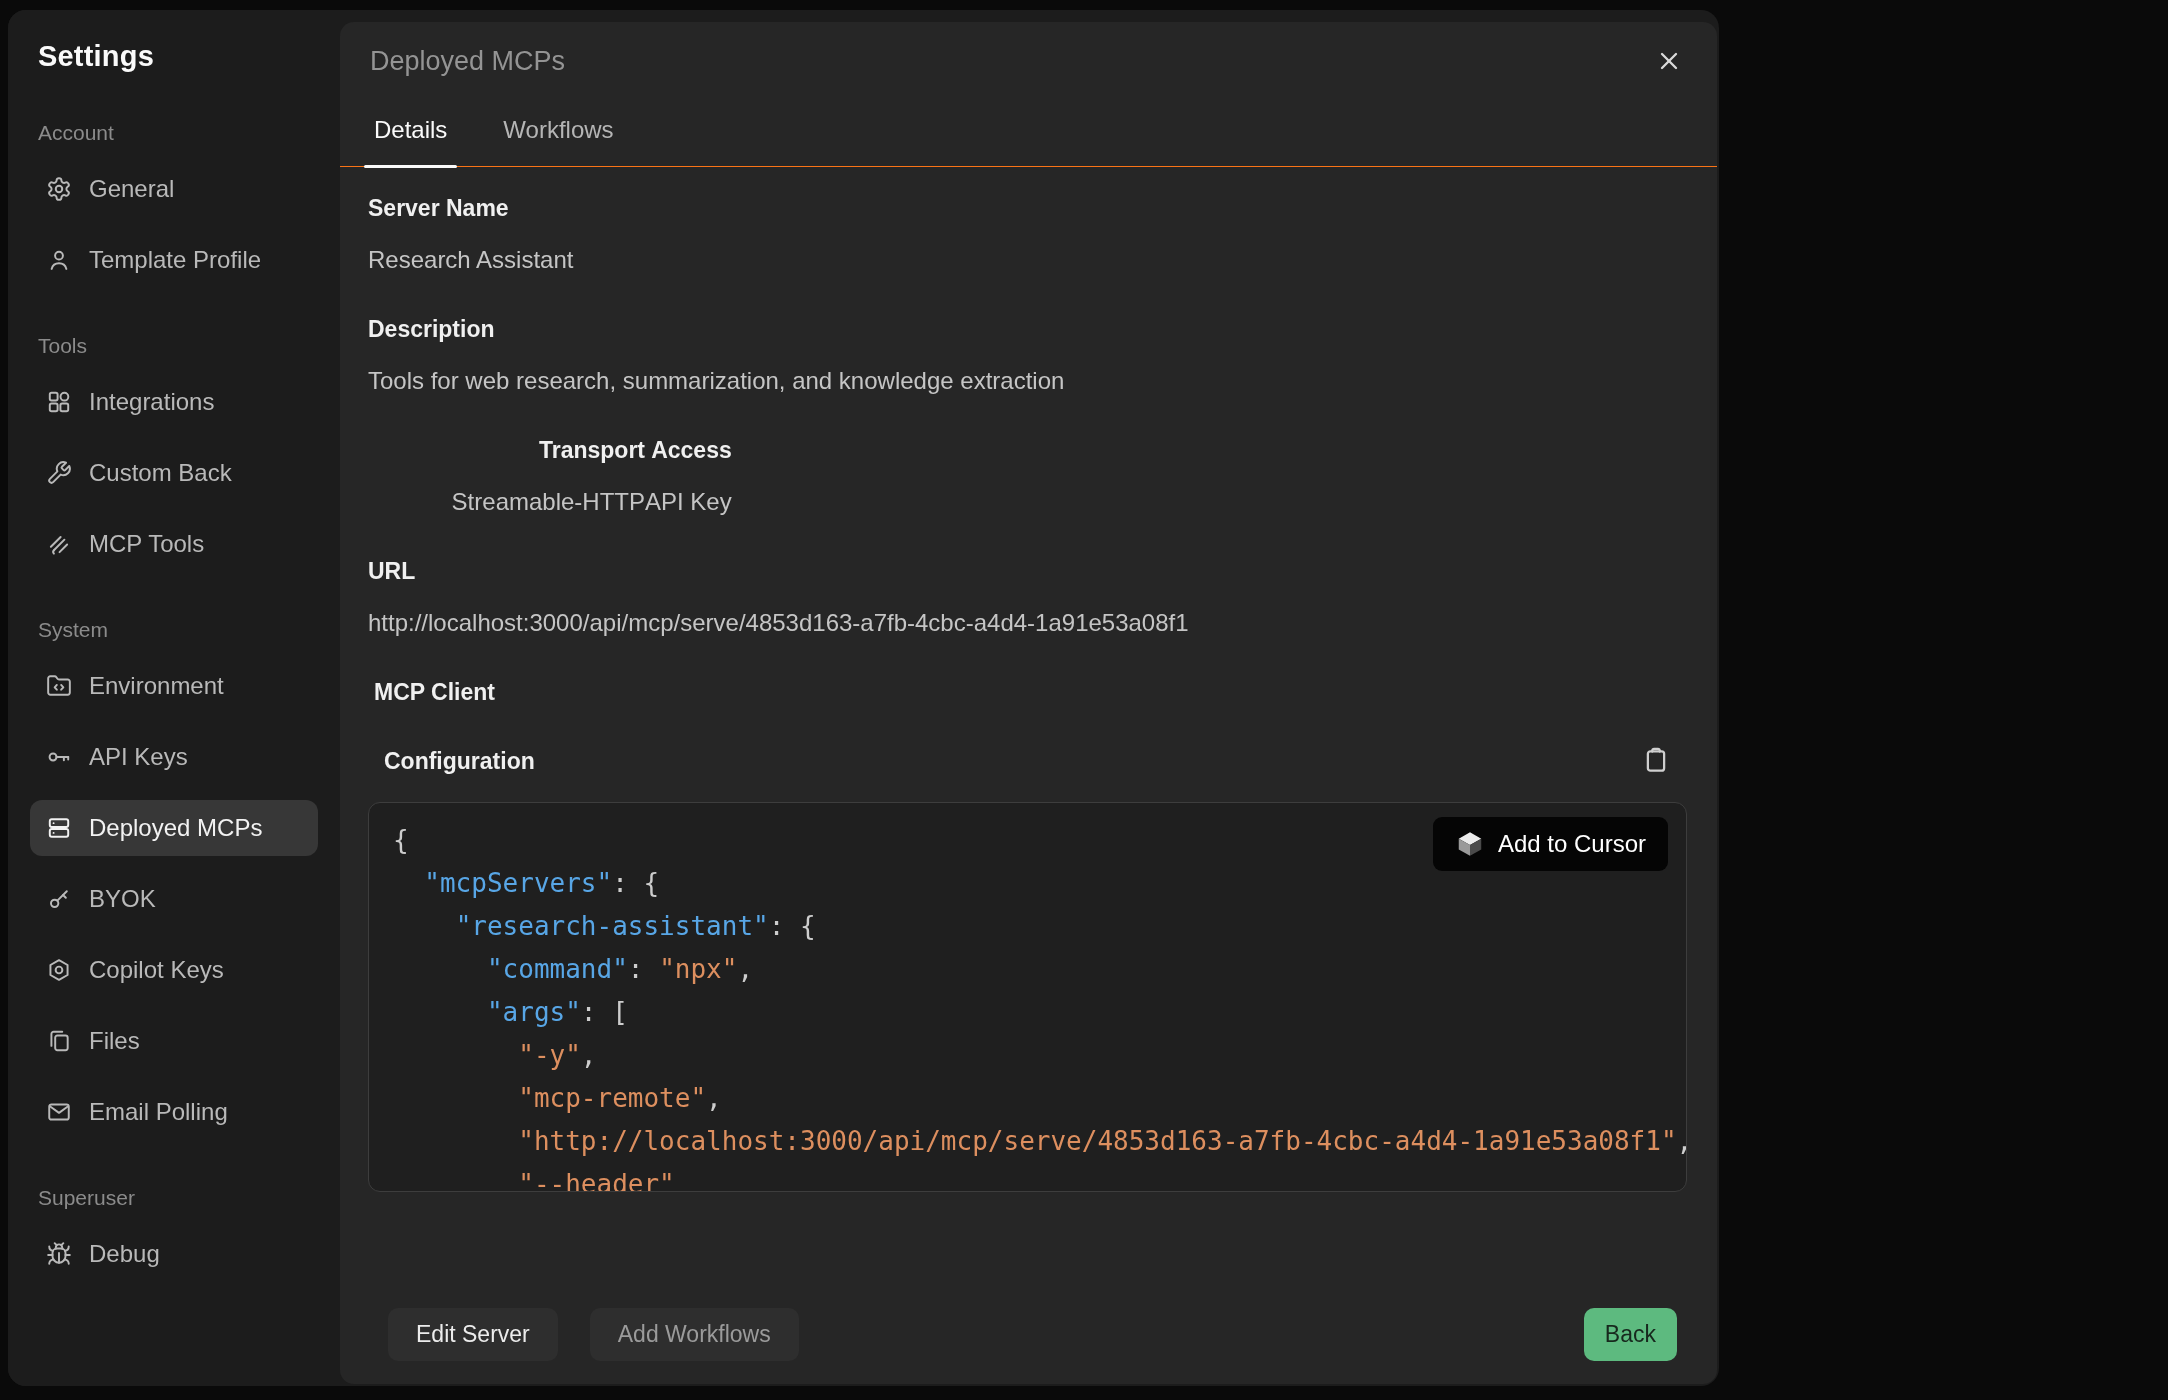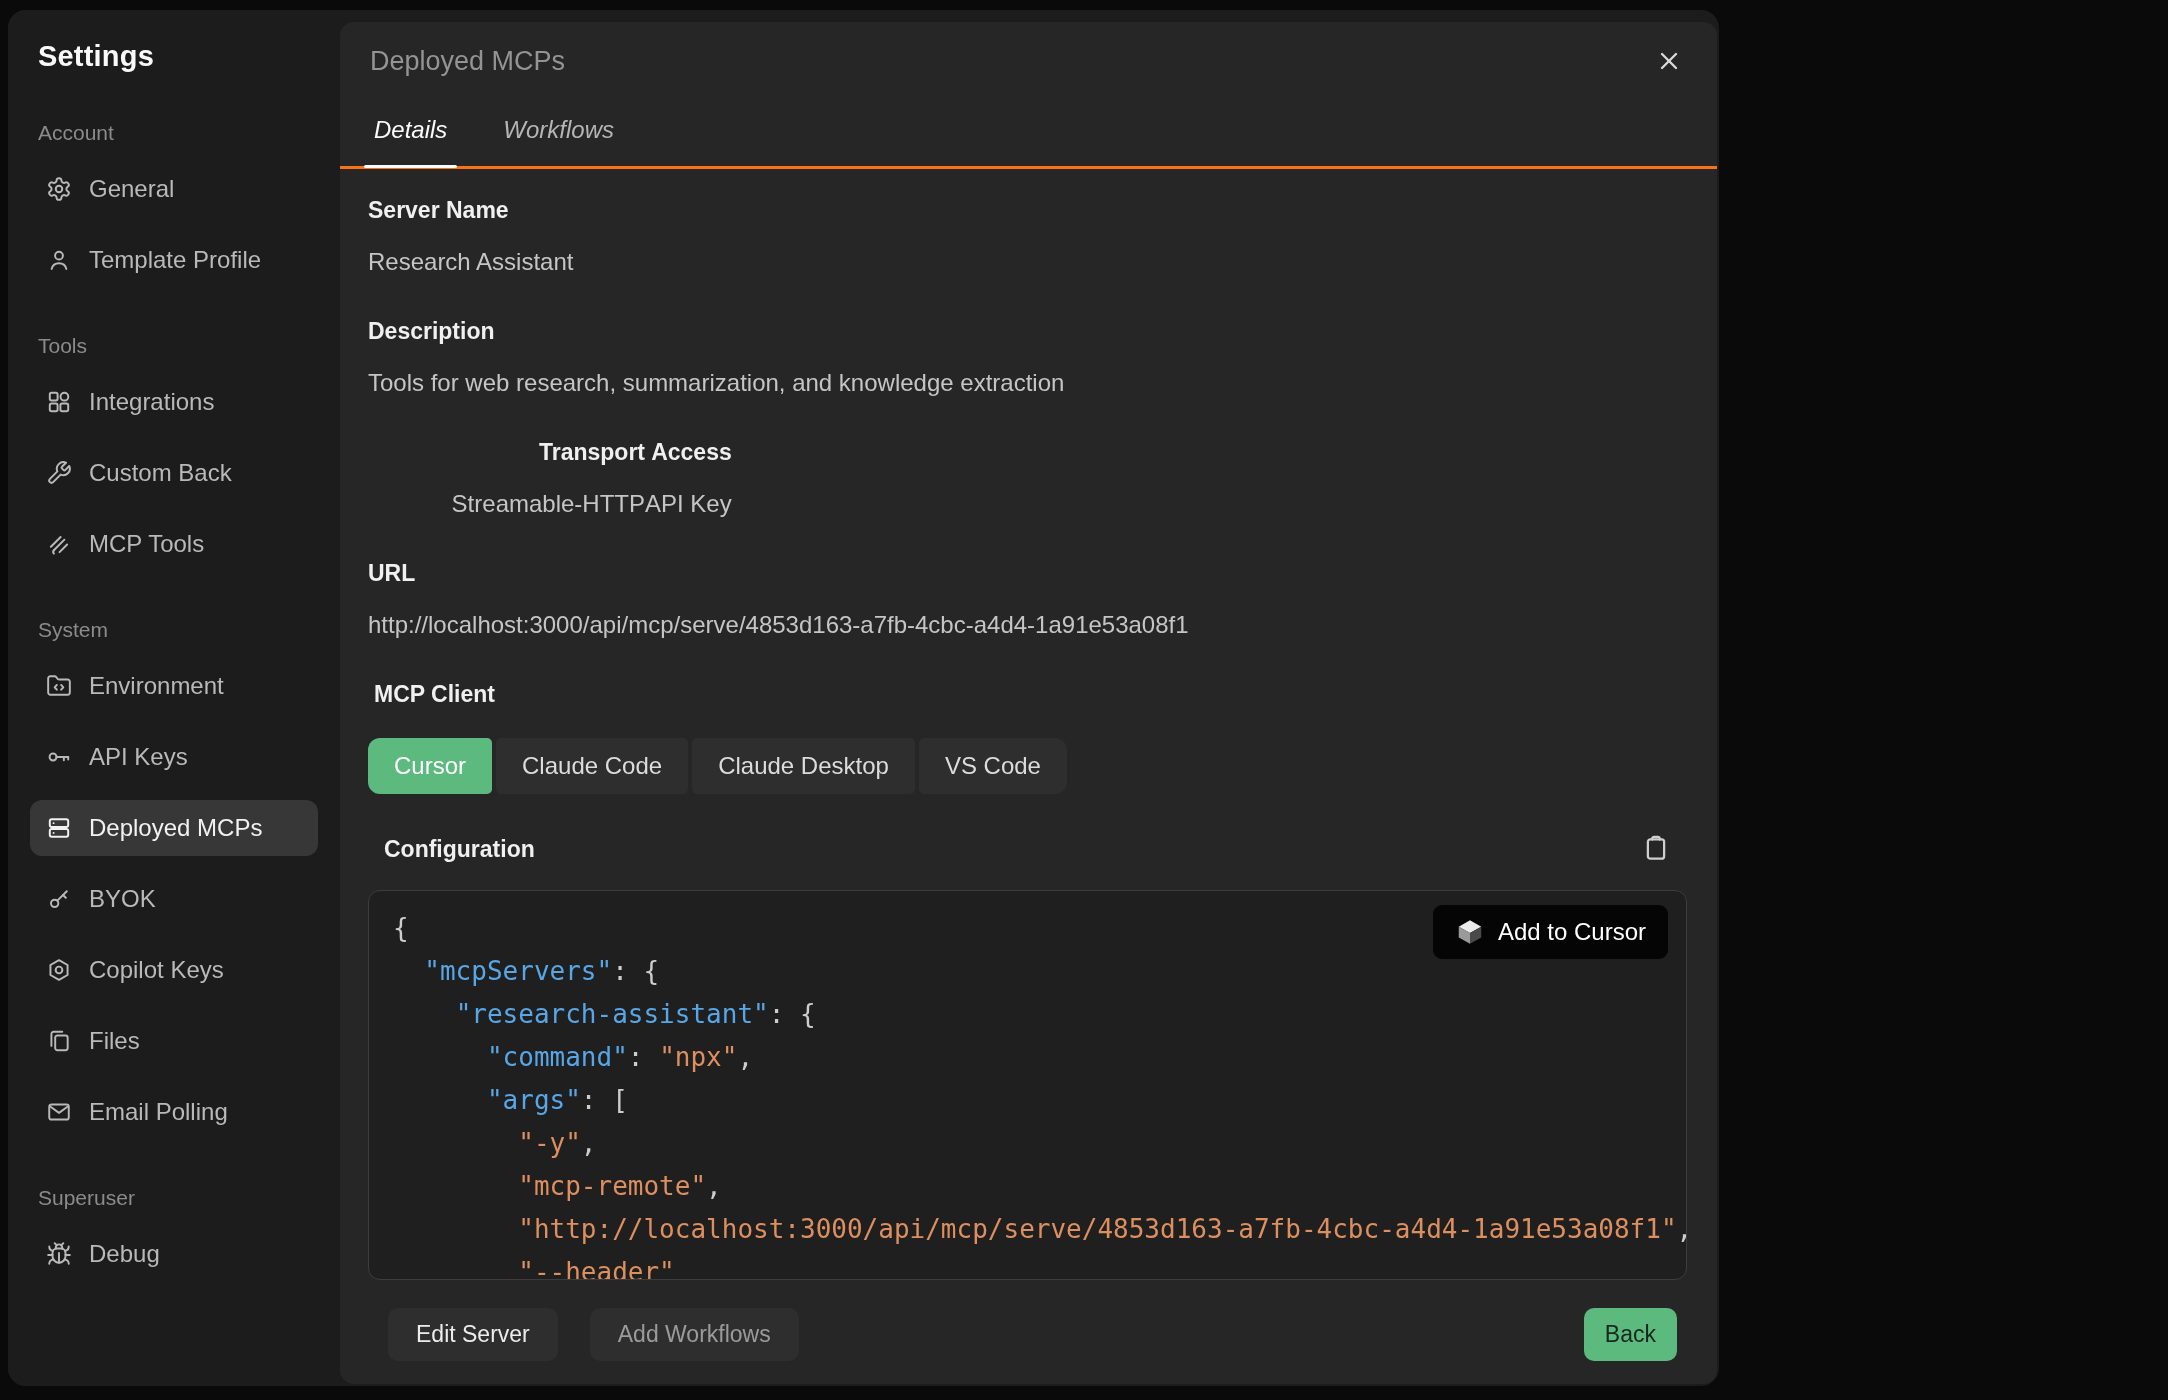--- a/index.html
+++ b/index.html
@@ -17,21 +17,21 @@
   .side-item.active { background:#373737; color:#f2f2f2; }
   .side-item svg { width:26px; height:26px; flex:none; stroke:currentColor; fill:none; stroke-width:1.8; stroke-linecap:round; stroke-linejoin:round; }
 
   
   .content { flex:1; margin:12px 2px 2px 0; background:#262626; border-radius:14px; display:flex; flex-direction:column; position:relative; overflow:hidden; }
   .content-header { height:64px; display:flex; align-items:center; padding:14px 30px 0 30px; }
   .page-title { font-size:27px; color:#949494; }
   .close-btn { margin-left:auto; background:none; border:none; cursor:pointer; color:#d9d9d9; width:36px; height:36px; display:flex; align-items:center; justify-content:center; }
   .close-btn svg { width:28px; height:28px; stroke:currentColor; stroke-width:2; stroke-linecap:round; fill:none; }
 
-  .tabs-row { display:flex; gap:48px; padding:0 30px; margin-top:24px; border-bottom:3px solid #f97316;font-style:italic; }
+  .tabs-row { display:flex; gap:48px; padding:0 30px; margin-top:24px; border-bottom:1px solid #f97316; }
   .tab { font-size:24px; color:#b5b5b5; padding:6px 4px 22px 4px; position:relative; cursor:pointer; }
   .tab.active { color:#fafafa; }
   .tab.active::after { content:""; position:absolute; left:-6px; right:-6px; bottom:-2px; height:3px; background:#fafafa; border-radius:2px; }
 
   .body { flex:1; padding:14px 30px 0 28px; overflow:hidden; }
   .field-label { font-size:23px; font-weight:600; color:#f0f0f0; margin-top:42px; }
   .field-label.first { margin-top:14px; }
   .field-value { font-size:24px; color:#c5c5c5; margin-top:24px; }
   .cols { display:flex;text-align:right; }
   .col-1 { width:277px; }
@@ -225,26 +225,20 @@
           <div>
             <div class="field-label">Access</div>
             <div class="field-value">API Key</div>
           </div>
         </div>
 
         <div class="field-label">URL</div>
         <div class="field-value">http://localhost:3000/api/mcp/serve/4853d163-a7fb-4cbc-a4d4-1a91e53a08f1</div>
 
         <div class="field-label mcp-client-label">MCP Client</div>
-        <div class="client-row">
-          <button class="client-btn selected">Cursor</button>
-          <button class="client-btn">Claude Code</button>
-          <button class="client-btn">Claude Desktop</button>
-          <button class="client-btn">VS Code</button>
-        </div>
 
         <div class="config-row">
           <div class="field-label">Configuration</div>
           <button class="copy-btn">
             <svg viewBox="0 0 24 24">
                 <rect x="5.5" y="5" width="13" height="15.5" rx="2"></rect>
                 <path d="M9 5.2V4.4A1.4 1.4 0 0 1 10.4 3h3.2A1.4 1.4 0 0 1 15 4.4v.8"></path>
               </svg>
           </button>
         </div>

